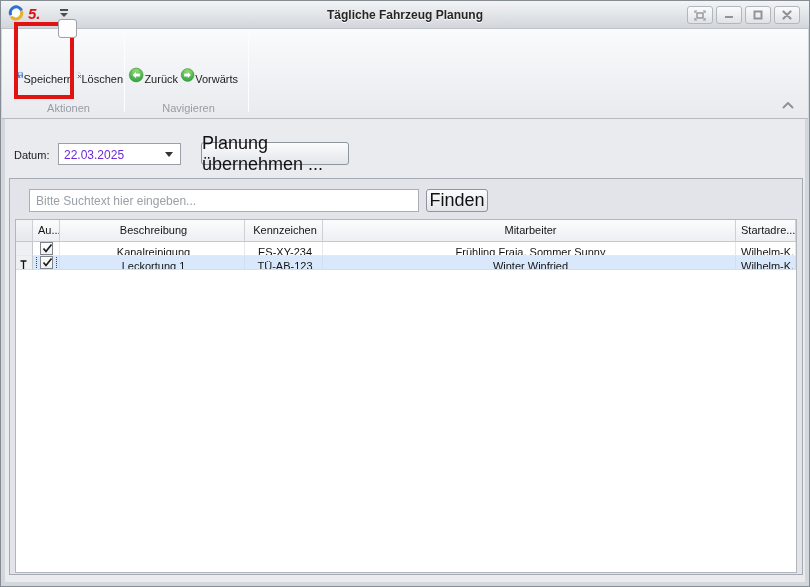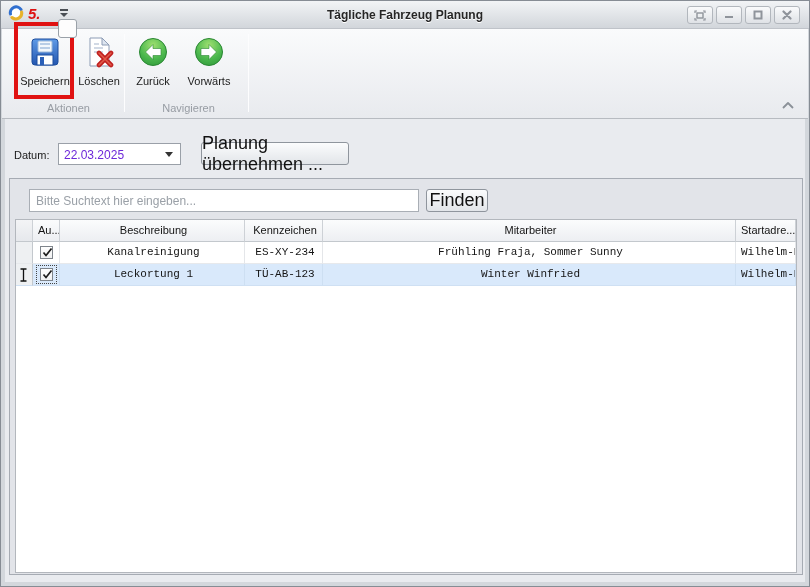--- a/index.html
+++ b/index.html
@@ -46,21 +46,21 @@
     position:absolute; left:13px; top:21px; width:60px; height:77px;
     border:4px solid #e01212; z-index:7; pointer-events:none;
   }
   
   .ribbon {
     position:absolute; left:1px; right:1px; top:28px; height:90px;
     background:linear-gradient(#fafbfc, #e8eaee);
     border-bottom:1px solid #b7bbc1;
   }
   .ribbon-btn {
-    position:absolute; top:3px; height:82px; display:flex; flex-direction:column;
+    position:absolute; top:3px; height:82px; display:flex; flex-direction:row;
     align-items:center; padding-top:4px; border-radius:3px; cursor:default;
   }
   .ribbon-btn .lbl { margin-top:7px; font-size:11px; color:#1c1c1c; white-space:nowrap; }
   .rb-save    { left:15px;  width:56px; }
   .rb-delete  { left:73px;  width:48px; }
   .rb-back    { left:126px; width:50px; }
   .rb-forward { left:178px; width:58px; }
   .ribbon-sep { position:absolute; top:5px; width:1px; height:78px; background:#c9cdd3; border-right:1px solid #fdfdfe; }
   .sep1 { left:122px; } .sep2 { left:246px; }
   .group-label {
@@ -108,21 +108,21 @@
     position:absolute; left:5px; top:40px; width:782px; height:354px;
     background:#fff; border:1px solid #b3b7bd; overflow:hidden;
   }
   .grid-row { display:grid; grid-template-columns:17px 27px 185px 78px 413px 1fr;text-align:center; }
   .hdr { height:22px; background:linear-gradient(#fbfcfd, #ecееf2); background:linear-gradient(#fbfcfd,#eceef2); }
   .hdr .cell {
     border-right:1px solid #cdd1d6; border-bottom:1px solid #c3c8cd;
     padding:4px 2px 0 5px; color:#141414; white-space:nowrap; overflow:hidden;
   }
   .hdr .indicator { background:linear-gradient(#f3f4f6,#e6e8ec); }
-  .row { height:22px;font-family:Liberation Mono, monospace; }
+  .row { height:14px; }
   .row .cell {
     border-right:1px solid #e4e6e9; border-bottom:1px solid #e7e9ec;
     padding:4px 2px 0 5px; color:#141414; white-space:nowrap; overflow:hidden;
   }
   .row .indicator {
     background:#eef0f2; border-right:1px solid #c3c8cd; position:relative;
     padding:0;
   }
   .row.selected .cell { background:#d9e9fb; border-bottom:1px solid #cfe0f3; border-right:1px solid #cddff2; }
   .row.selected .indicator { background:#eef0f2; border-right:1px solid #c3c8cd; }

